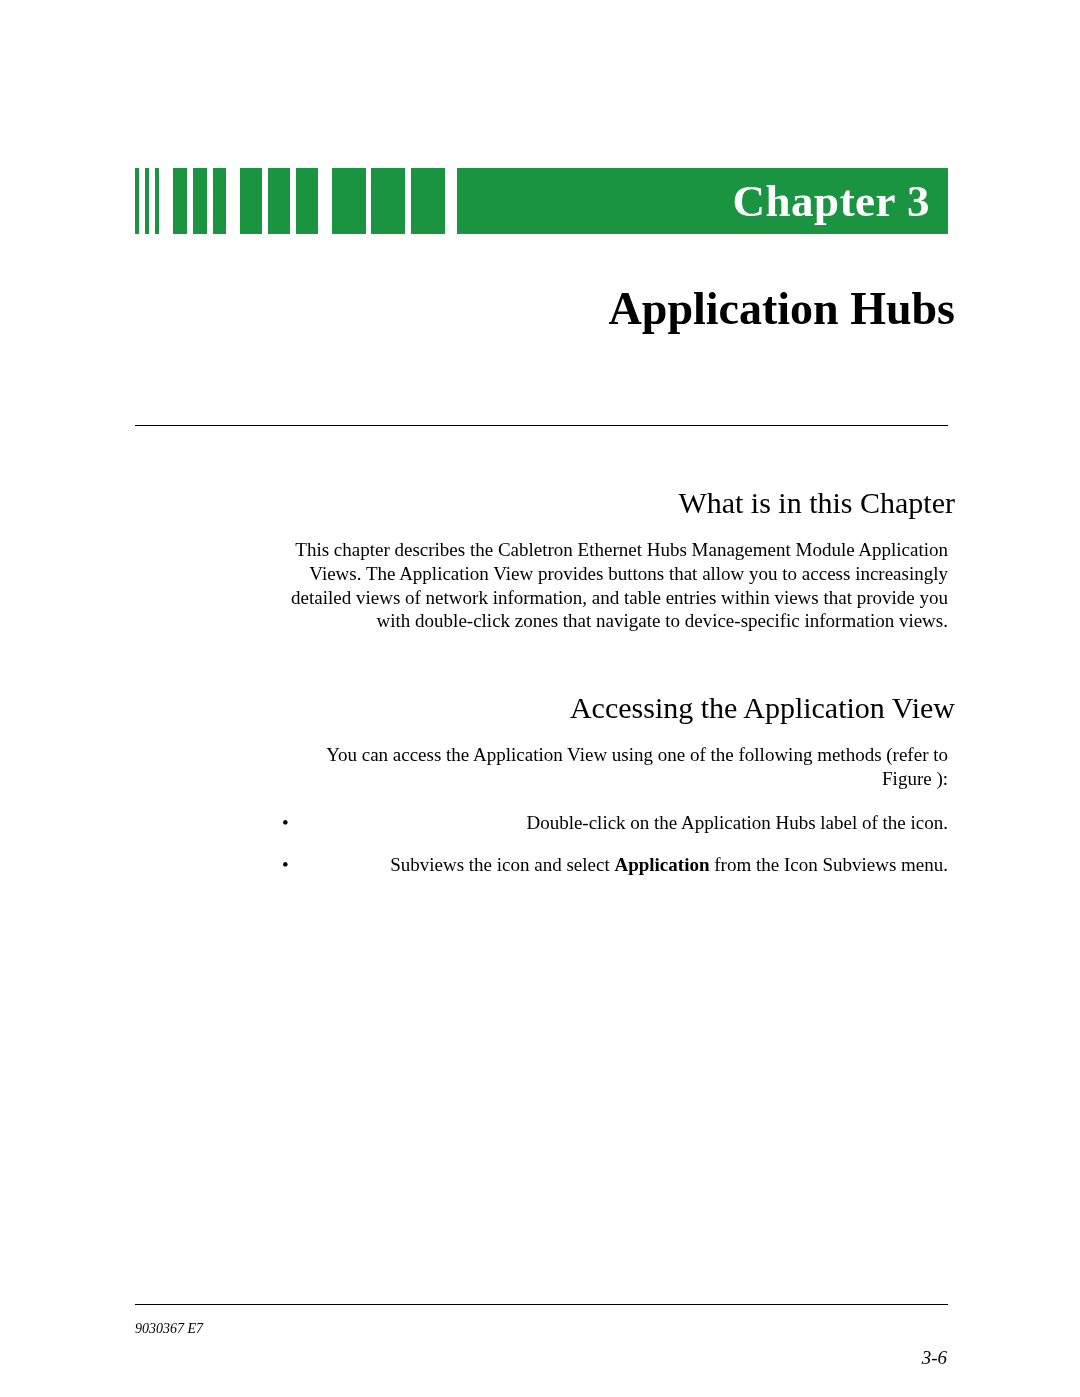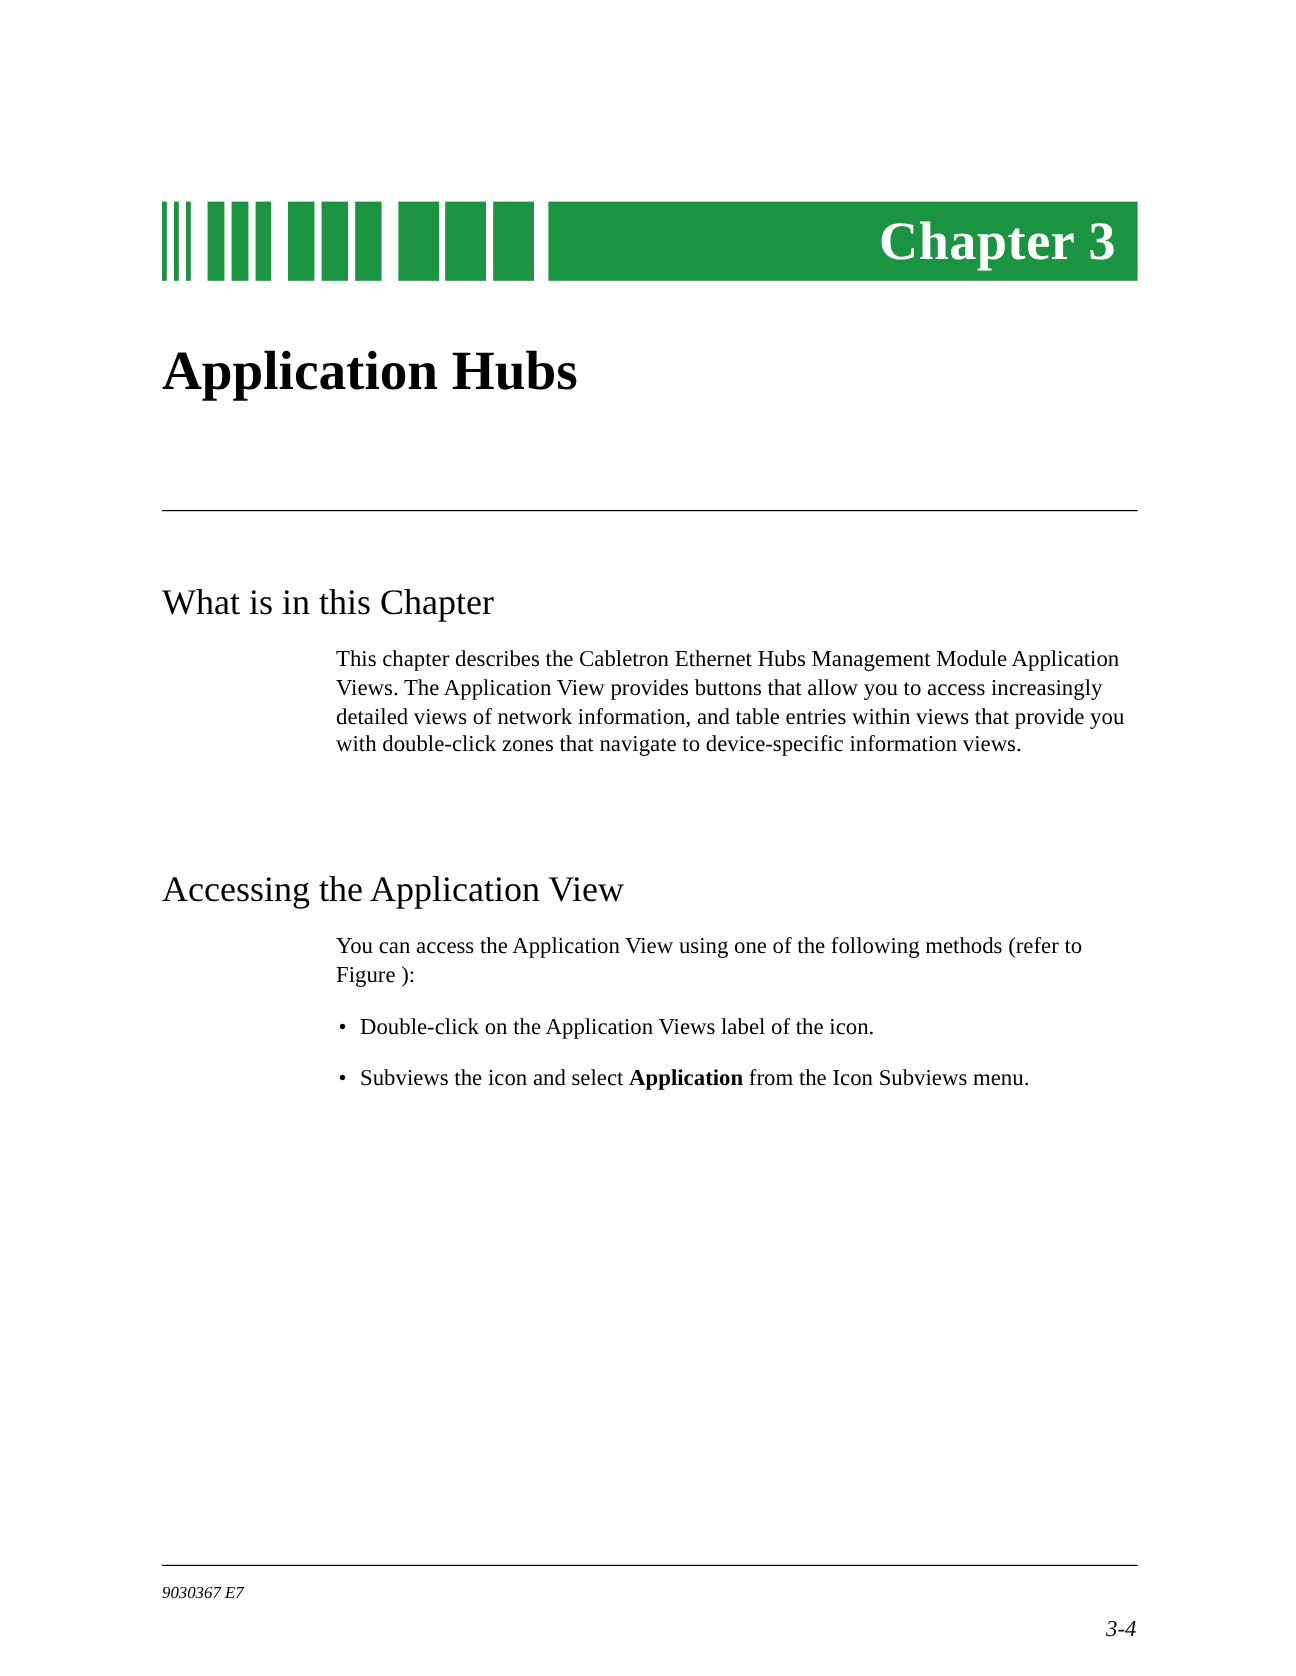--- a/index.html
+++ b/index.html
@@ -1,15 +1,15 @@
 <!DOCTYPE html>
 <html><head>
 <meta charset="utf-8">
 <style>
-  * { box-sizing: border-box; margin: 0; padding: 0; }
+  * { box-sizing: border-box; margin: 0; padding: 0; text-align: right; }
   html, body { width: 1080px; height: 1397px; background: #fff; }
   body {
     font-family: "Century Schoolbook", "New Century Schoolbook", "Times New Roman", Georgia, serif;
     color: #000;
     position: relative;
   }
   .page {
     position: absolute;
     left: 135px;
     top: 0;
@@ -72,21 +72,21 @@
     font-family: "Century Schoolbook", "New Century Schoolbook", Georgia, serif;
   }
   .body-text {
     margin-top: 18px;
     margin-left: 145px;
     width: 668px;
     font-size: 19px;
     line-height: 1.25;
     font-family: "Century Schoolbook", "New Century Schoolbook", Georgia, serif;
   }
-  .section-heading.second { margin-top: 92px; }
+  .section-heading.second { margin-top: 58px; }
   .bullets {
     margin-top: 20px;
     margin-left: 165px;
     width: 648px;
   }
   .bullets li {
     list-style: none;
     position: relative;
     font-size: 19px;
     line-height: 1.3;
@@ -164,24 +164,24 @@
   <hr class="hr">
 
   <h2 class="section-heading">What is in this Chapter</h2>
   <p class="body-text">This chapter describes the Cabletron Ethernet Hubs Management Module Application Views. The Application View provides buttons that allow you to access increasingly detailed views of network information, and table entries within views that provide you with double-click zones that navigate to device-specific information views.</p>
 
   <h2 class="section-heading second">Accessing the Application View</h2>
   <p class="body-text">You can access the Application View using one of the following methods (refer to Figure ):</p>
 
   <ul class="bullets">
     <li>
-      <span>Double-click on the Application Views label of the icon.</span>
+      <span>Double-click on the Application Hubs label of the icon.</span>
     </li>
     <li>
       <span>Subviews the icon and select </span><b class="inline">Application</b><span> from the Icon Subviews menu.</span>
     </li>
   </ul>
 
   <hr class="footer-rule">
   <div class="footer-doc">9030367 E7</div>
-  <div class="footer-page">3-4</div>
+  <div class="footer-page">3-6</div>
 
 </div>
 
 </body></html>

